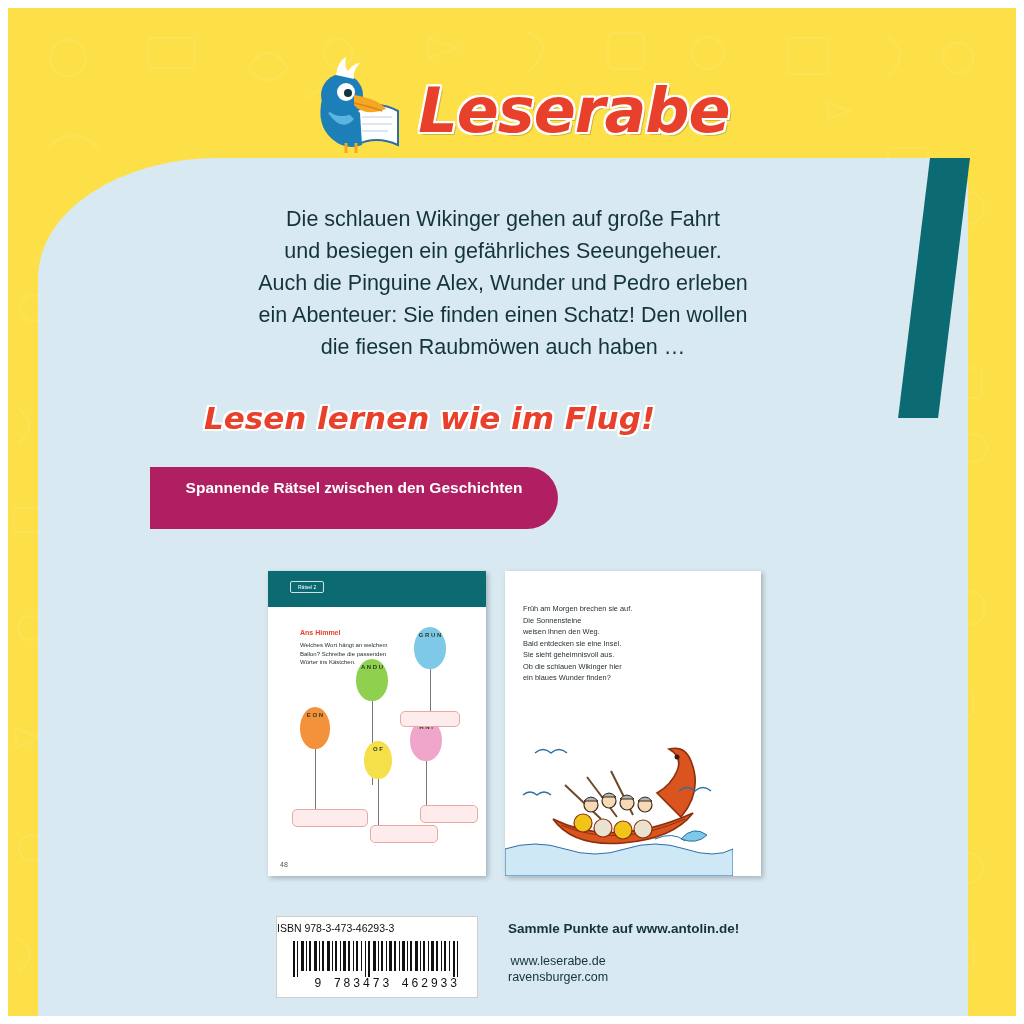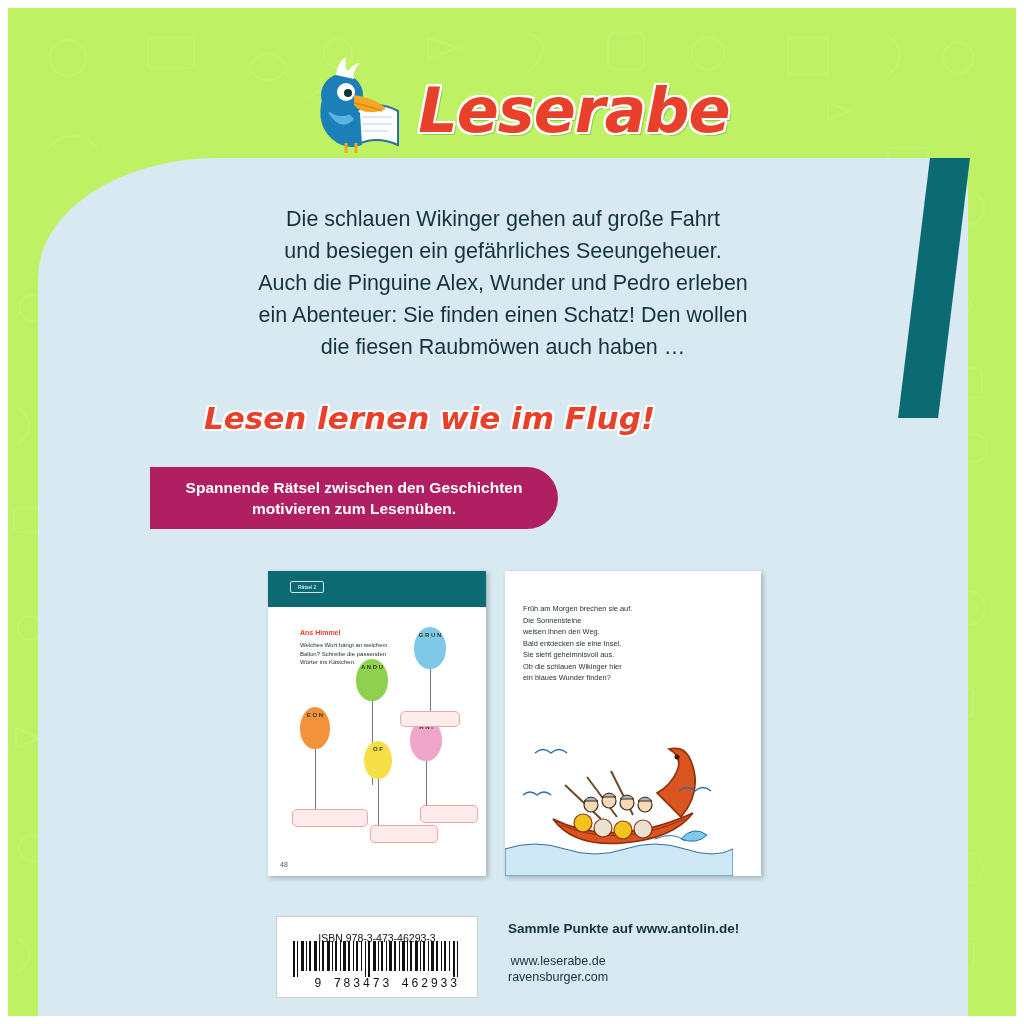--- a/index.html
+++ b/index.html
@@ -14,21 +14,21 @@
     overflow: hidden;
   }
 
   
   .cover {
     position: absolute;
     left: 8px;
     top: 8px;
     width: 1008px;
     height: 1008px;
-    background: #bef264;
+    background: #fde047;
     overflow: hidden;
   }
   
   .doodles {
     position: absolute;
     inset: 0;
     opacity: 0.16;
     pointer-events: none;
   }
 
@@ -228,25 +228,24 @@
   .isbn-box {
     position: absolute;
     left: 268px;
     top: 908px;
     width: 200px;
     height: 80px;
     background: #ffffff;
     border: 1px solid #cfcfcf;
   }
   .isbn-text {
-    text-align: center;
+    text-align: left;
     font-size: 10.5px;
     color: #111;
     padding-top: 5px;
-    margin-top: 10px;
   }
   .barcode {
     position: absolute;
     left: 14px;
     top: 24px;
     width: 172px;
     height: 36px;
   }
   .barcode-digits {
     position: absolute;
@@ -353,21 +352,20 @@
     <div>und besiegen ein gefährliches Seeungeheuer.</div>
     <div>Auch die Pinguine Alex, Wunder und Pedro erleben</div>
     <div>ein Abenteuer: Sie finden einen Schatz! Den wollen</div>
     <div>die fiesen Raubmöwen auch haben …</div>
   </div>
 
   <div class="headline">Lesen lernen wie im Flug!</div>
 
   <div class="banner">
     <div>Spannende Rätsel zwischen den Geschichten</div>
-    <div>motivieren zum Lesenüben.</div>
   </div>
 
   <div class="page-left">
     <div class="pl-band"></div>
     <div class="pl-tab">Rätsel 2</div>
     <div class="pl-title">Ans Himmel</div>
     <div class="pl-body">Welches Wort hängt an welchem Ballon? Schreibe die passenden Wörter ins Kästchen.</div>
 
     <div class="balloon" style="left:146px; top:56px; width:32px; height:42px; background:#7ec8e8;">
       <span>G R U N</span>

